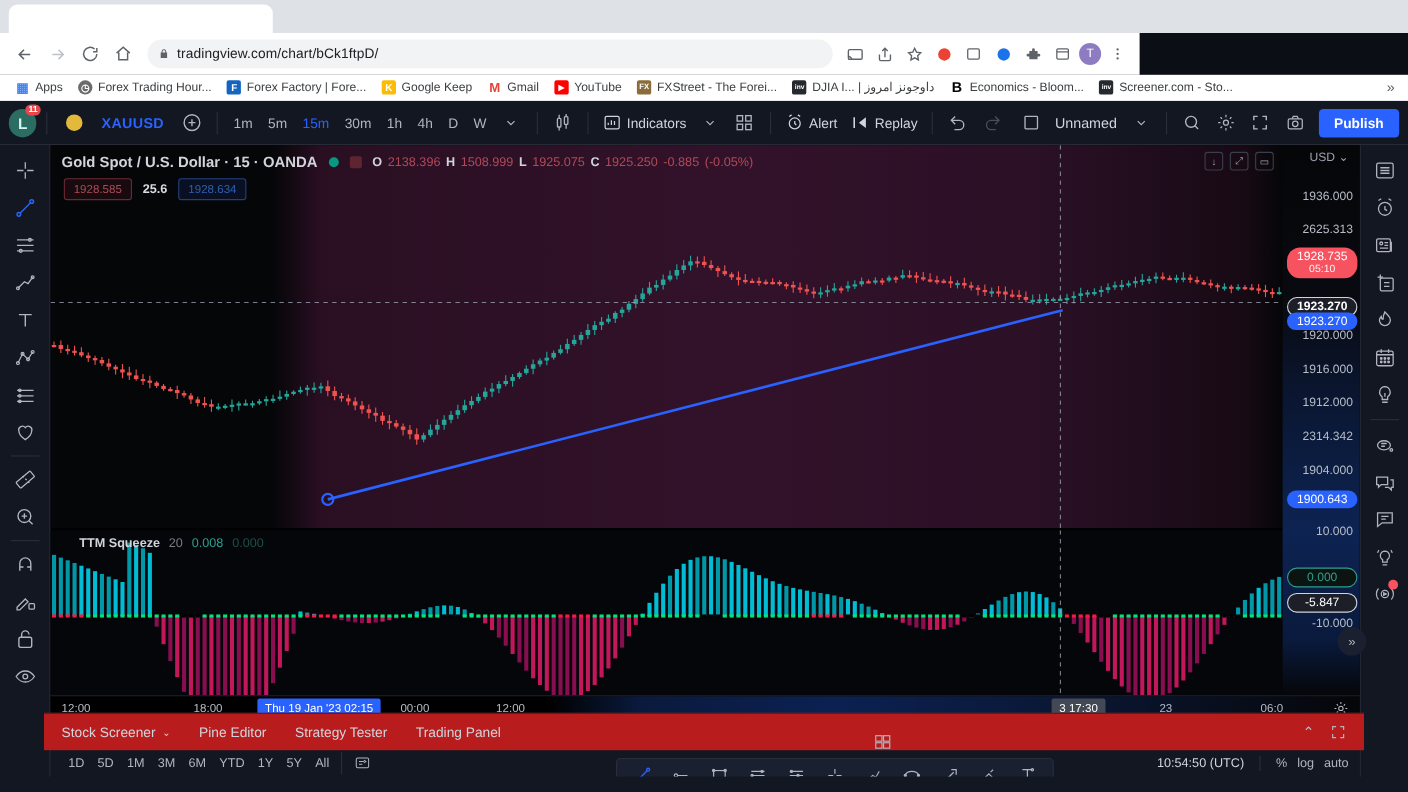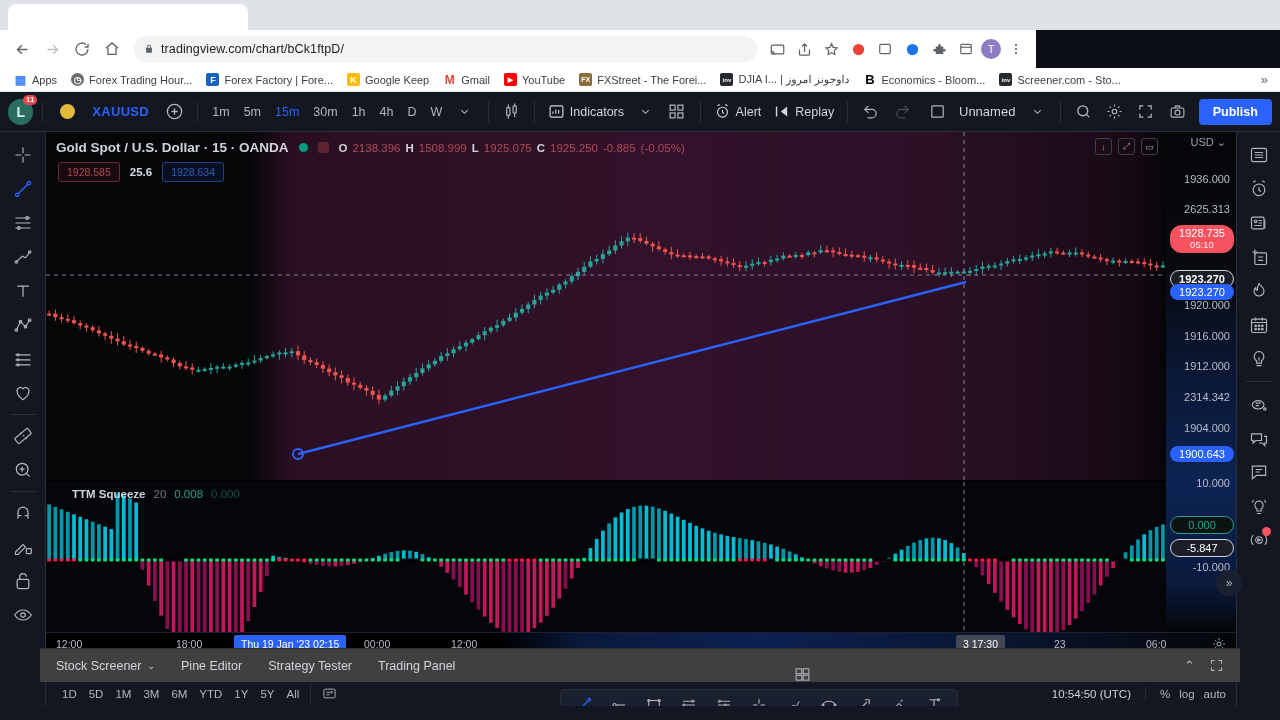--- a/index.html
+++ b/index.html
@@ -125,21 +125,21 @@
   .ts-tag.grey { background:#424854; }
 
   #bottom-bar { position:absolute; left:46px; top:588px; width:1190px; height:26px; background:#131722;
      border-top:1px solid #2a2e39; display:flex; align-items:center; padding:0 10px; }
   .rng { color:#b2b5be; font-size:11.5px; padding:2px 6px; border-radius:3px; }
   .bb-right { margin-left:auto; display:flex; align-items:center; gap:9px; }
   .bb-right .clock { color:#d1d4dc; font-size:11.5px; }
   .bb-right .mode { color:#b2b5be; font-size:11.5px; }
 
   #footer { position:absolute; left:0; top:614px; width:1280px; height:14px; background:#131722; }
-  #footer-bar { position:absolute; left:40px; top:648px; width:1200px; height:34px; background:#404040;
+  #footer-bar { position:absolute; left:40px; top:648px; width:1200px; height:34px; background:#b91c1c;
      border-top:1px solid #2a2e39; display:flex; align-items:center; padding:0 16px; gap:26px; }
   .fb-item { color:#d1d4dc; font-size:12.5px; display:flex; align-items:center; gap:6px; }
   .fb-right { margin-left:auto; display:flex; align-items:center; gap:14px; color:#b2b5be; font-size:13px;}
 
   
   #float-tools { position:absolute; left:560px; top:597px; width:398px; height:32px;
      background:#1b2030; border:1px solid #2a2e39; border-radius:4px; display:flex;
      align-items:center; justify-content:space-around; padding:0 6px; }
   .ft-ico { width:26px; height:26px; display:flex; align-items:center; justify-content:center; color:#b2b5be;}
   .ft-ico.active { color:#2962ff; }

